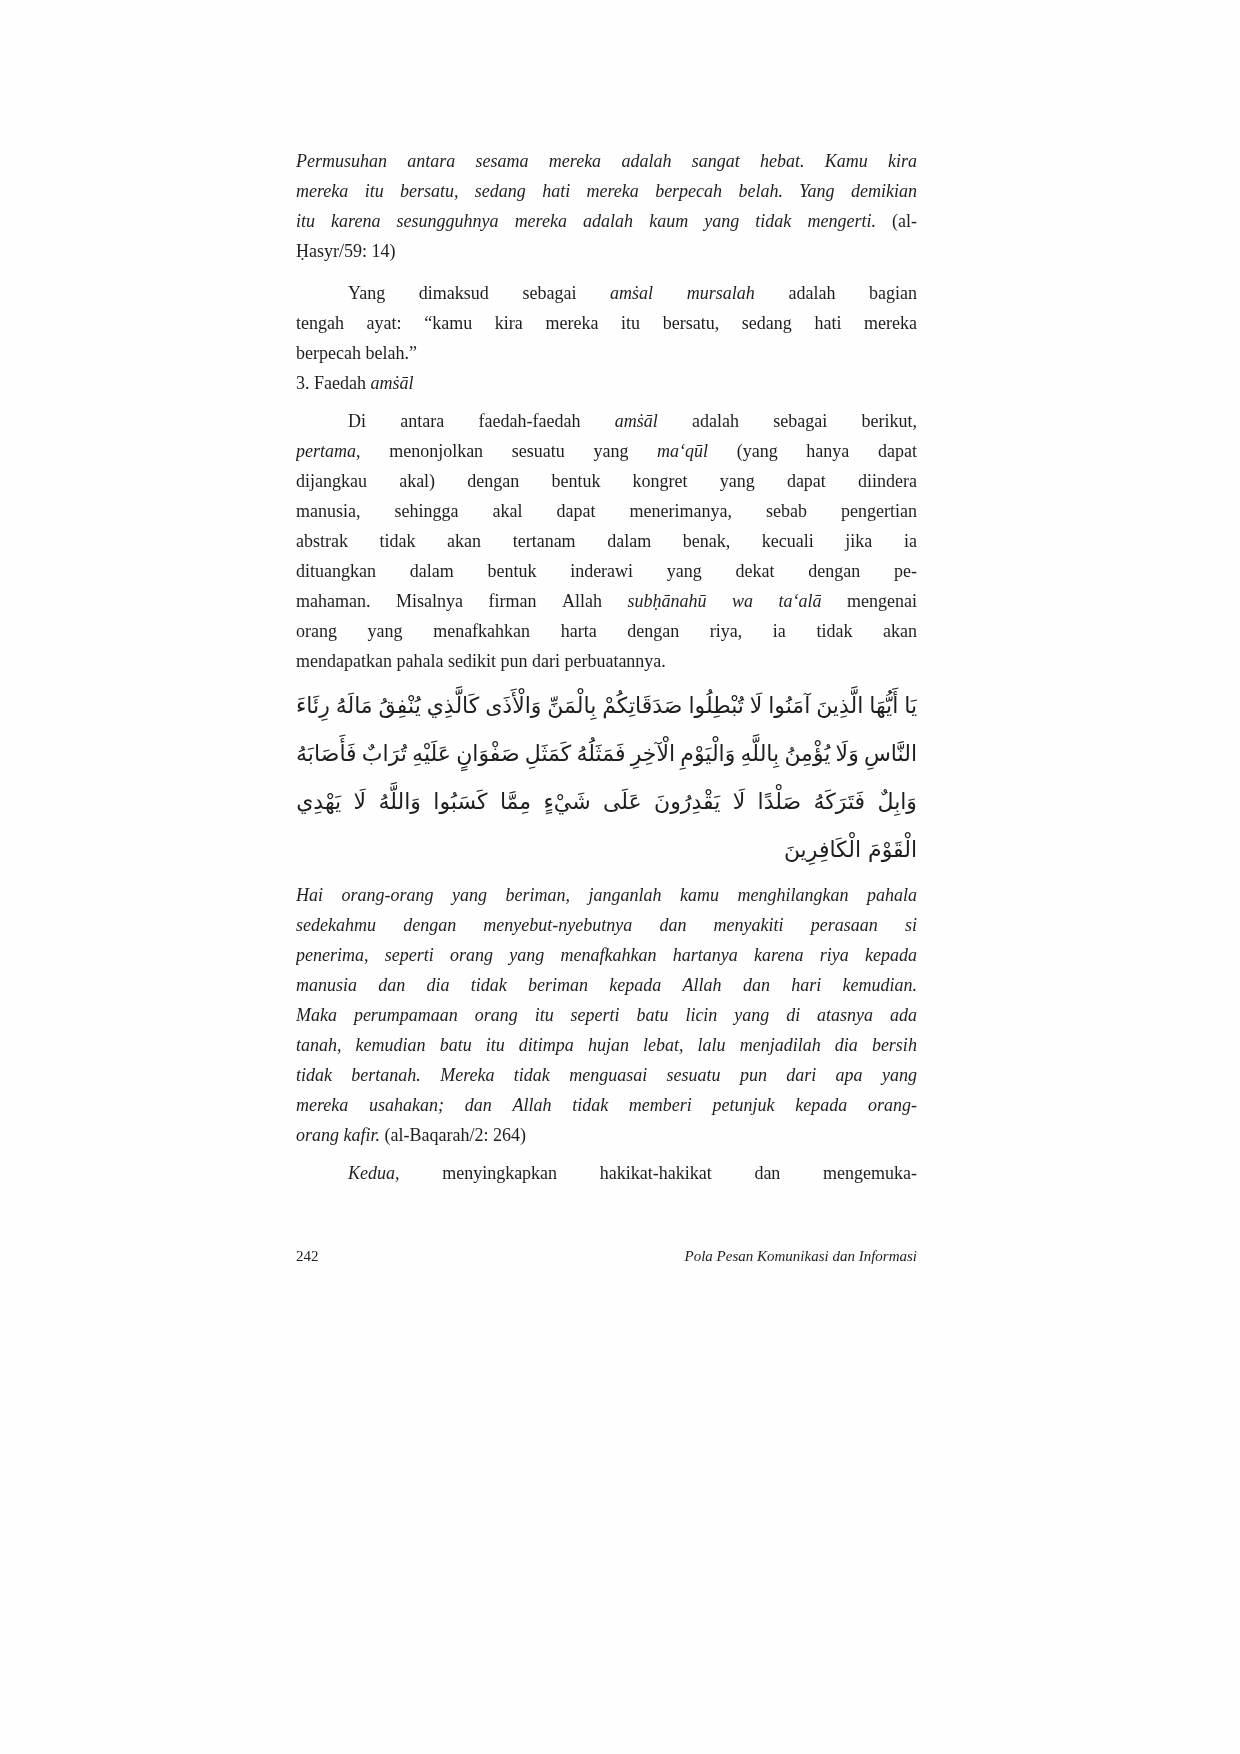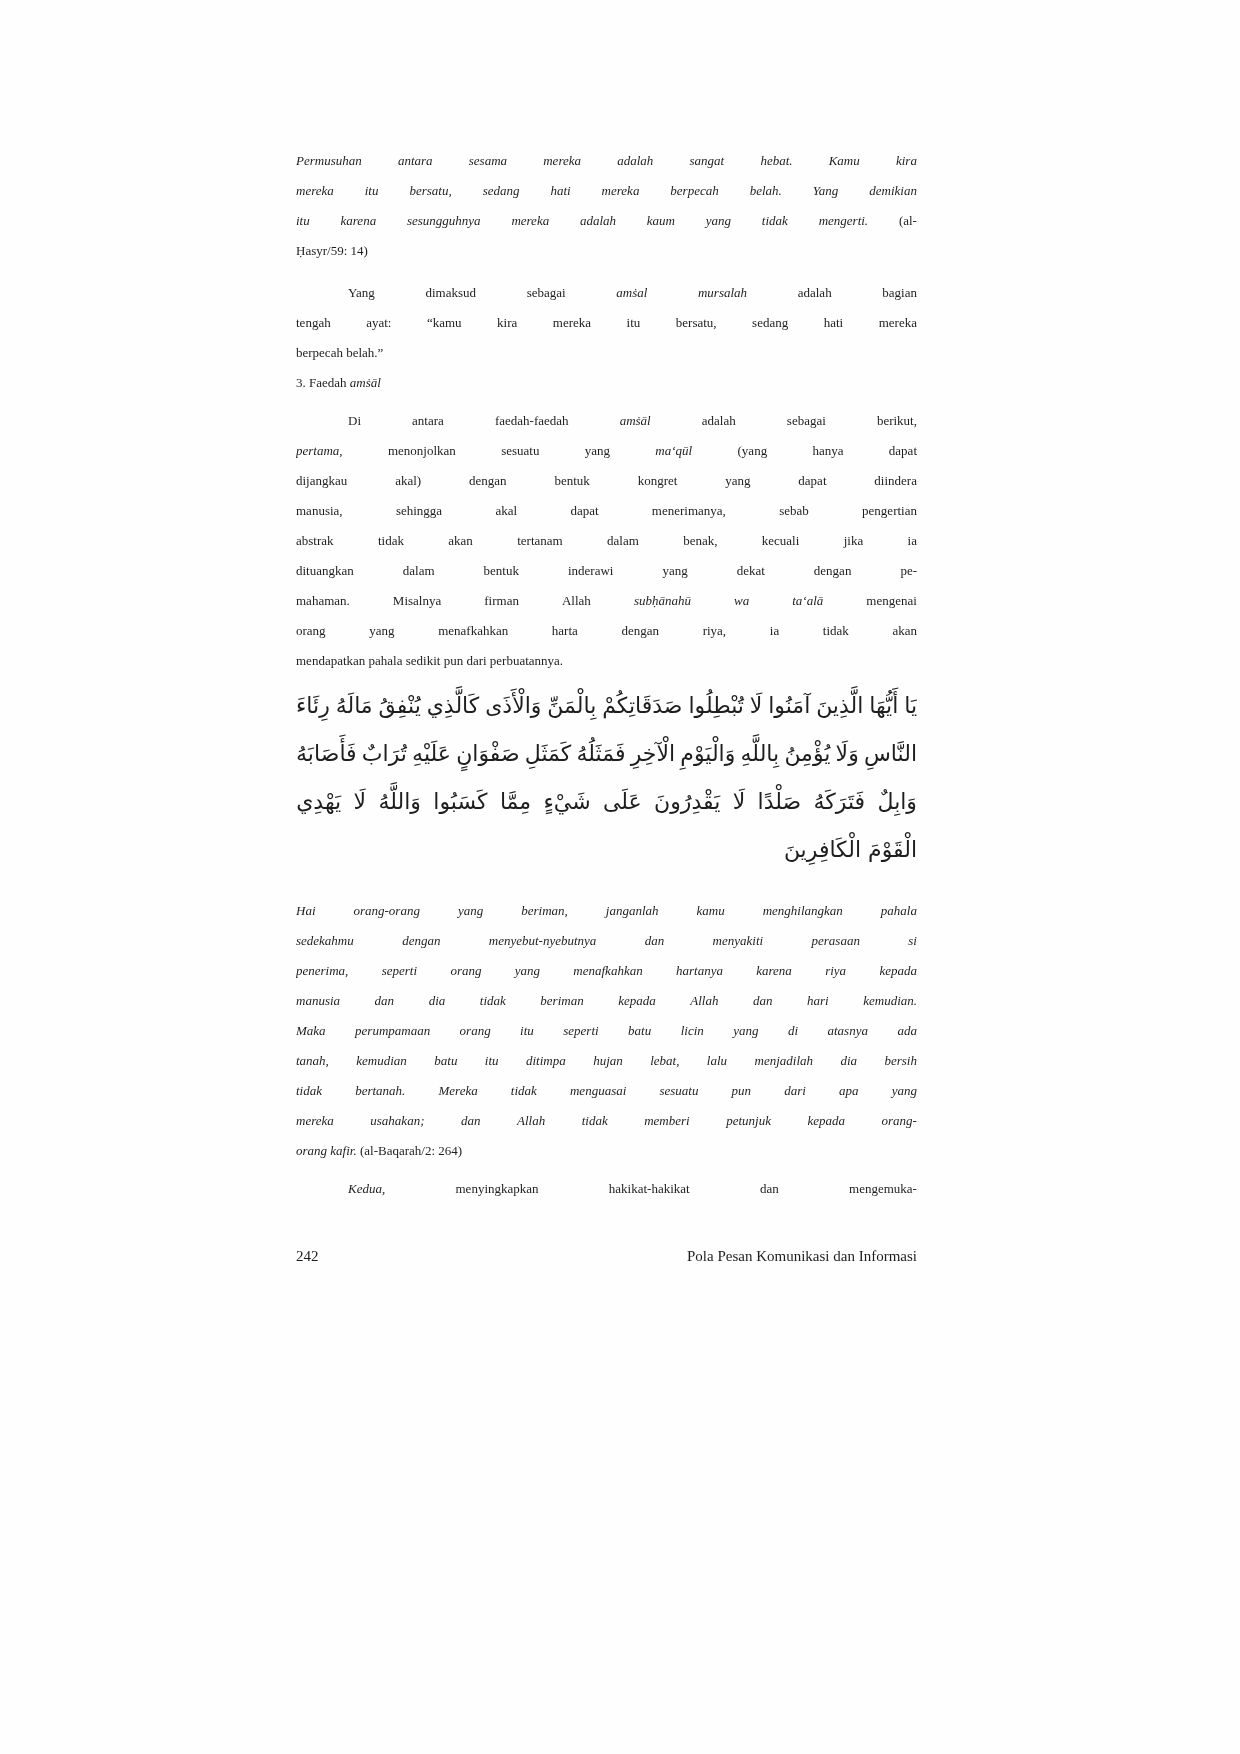--- a/index.html
+++ b/index.html
@@ -25,26 +25,26 @@
     position: absolute;
     left: 296px;
     top: 146px;
     width: 621px;
   }
   .blk { margin: 0; }
   .blk-i1 { margin-top: 12px; }
   .blk-i2 { }
   .blk-i3 { margin-top: 8px; }
   .blk-i4 { margin-top: 6px; }
-  .blk-i5 { margin-top: 22px; }
+  .blk-i5 { margin-top: 6px; }
   .blk-i6 { margin-top: 8px; }
   .line {
     height: 30px;
     line-height: 30px;
-    font-size: 13px;
+    font-size: 18px;
     overflow: hidden;
     white-space: nowrap;
   }
   .line.just {
     display: flex;
     justify-content: space-between;
   }
   .line.ind { padding-left: 52px; }
   .it { font-style: italic; }
   .w { white-space: nowrap; }
@@ -60,20 +60,21 @@
     position: absolute;
     left: 296px;
     top: 1248px;
     width: 621px;
     display: flex;
     justify-content: space-between;
     align-items: baseline;
     font-size: 15px;
   }
   .footer .running-title {
+    font-style: italic;
   }
 </style>
 </head>
 <body>
 
 <div class="page">
   <div class="content">
       <div class="blk blk-quote blk-i0">
         <div class="line just">
           <span class="w"><span class="it">Permusuhan</span></span>

